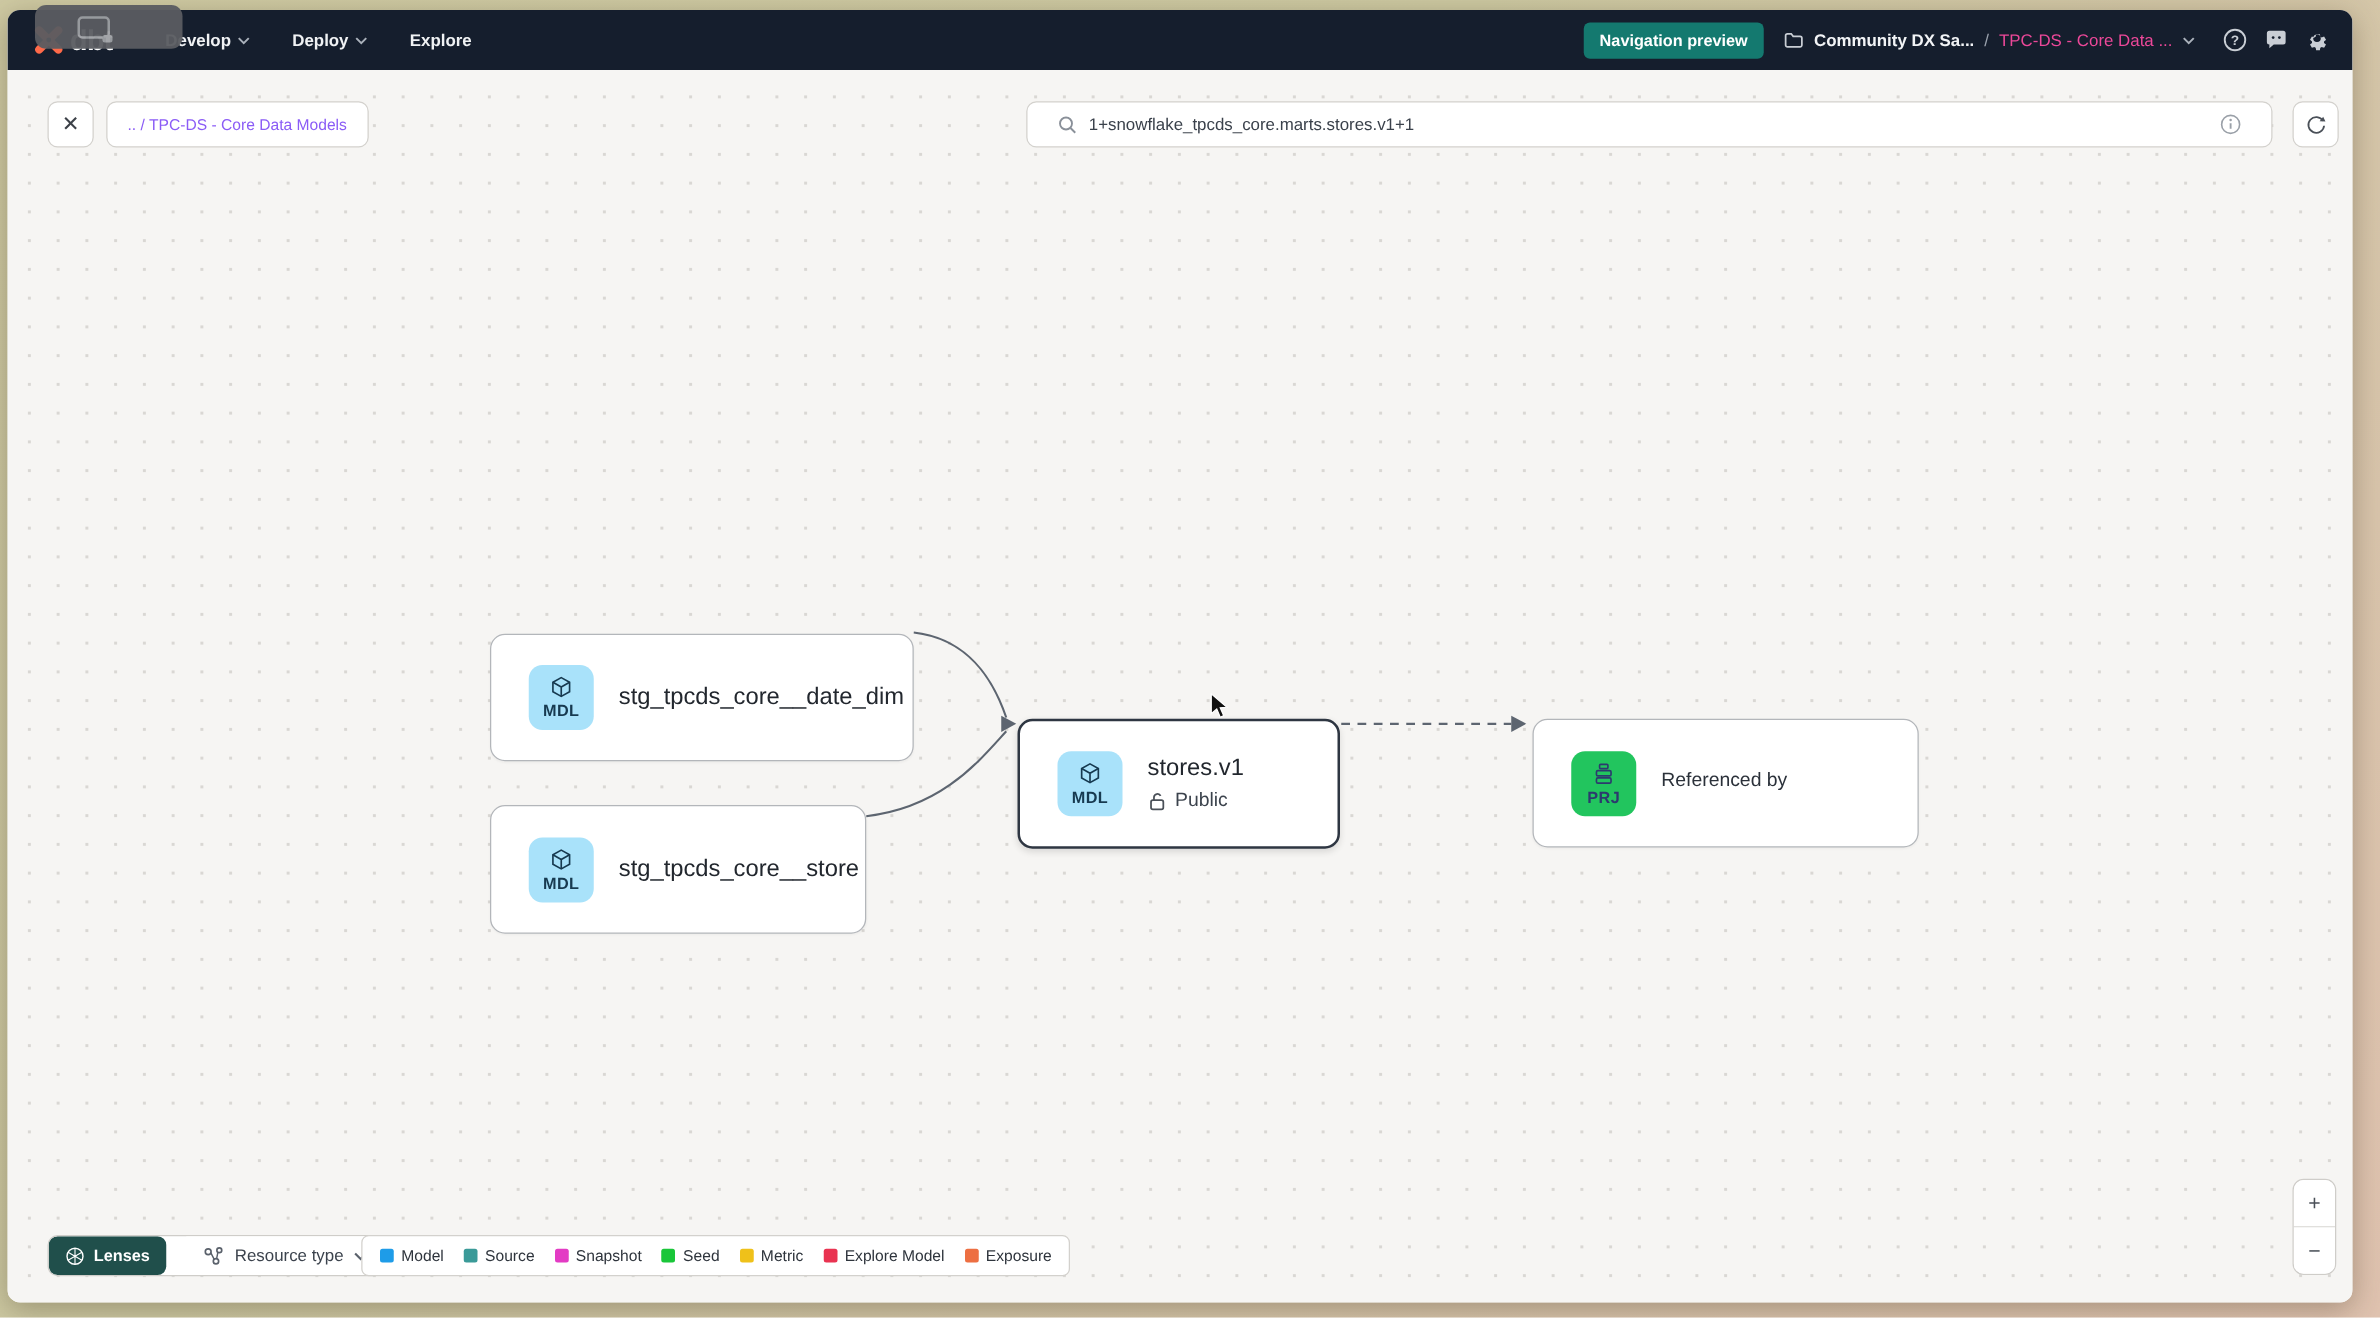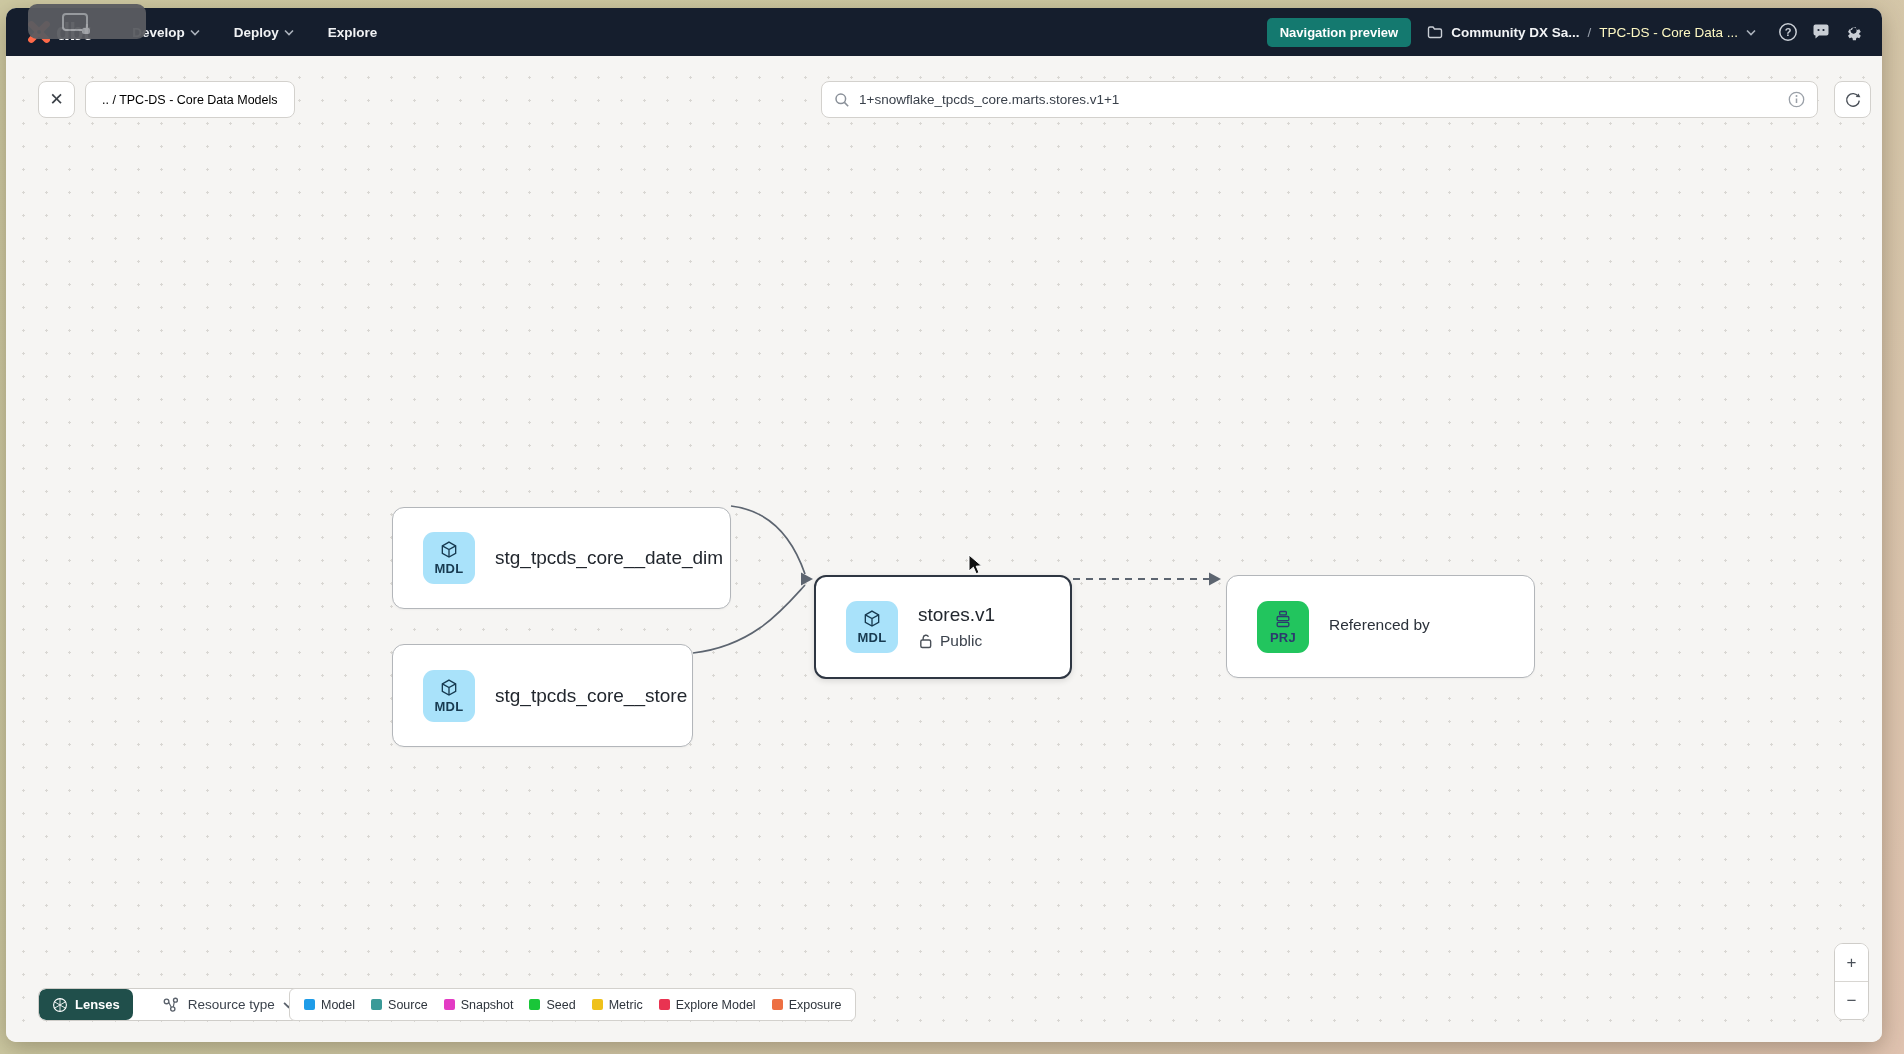--- a/index.html
+++ b/index.html
@@ -36,47 +36,47 @@
   .menu-item{ display:flex; align-items:center; gap:5px; font-size:13.5px; font-weight:bold; color:#f0f2f4; cursor:pointer;}
   .chev{ stroke:#aab1bb; }
   .nav-right{ display:flex; align-items:center; gap:16px; }
   .preview-badge{
     background:#14796f; color:#fff; font-size:13px; font-weight:bold;
     padding:7px 13px; border-radius:5px;
   }
   .nav-crumbs{ display:flex; align-items:center; gap:8px; font-size:13.5px; }
   .crumb-project{ font-weight:bold; color:#f2f4f6;}
   .crumb-sep{ color:#9aa2ad; }
-  .crumb-section{ color:#fef9c3; }
+  .crumb-section{ color:#ec4899; }
   .nav-icons{ display:flex; align-items:center; gap:13px; margin-left:6px;}
   .nav-icons svg{ display:block; }
 
   
   .canvas{
     position:absolute; left:0; top:48px; right:0; bottom:0;
     background-color:#f6f5f3;
     background-image:radial-gradient(#d9d7d3 1.1px, transparent 1.4px);
     background-size:23px 23px; background-position:6px 10px;
   }
 
   
   .btn-box{
     position:absolute; background:#fff; border:1px solid #d3d1cd; border-radius:8px;
     display:flex; align-items:center; justify-content:center; color:#3c4148; cursor:pointer;
   }
   .close-btn{ left:32px; top:25px; width:37px; height:37px; font-size:17px; }
   .crumb-chip{
     position:absolute; left:79px; top:25px; height:37px; padding:0 16px;
     background:#fff; border:1px solid #d3d1cd; border-radius:8px;
-    display:flex; align-items:center; font-size:12.5px; color:#000000; cursor:pointer;
+    display:flex; align-items:center; font-size:12.5px; color:#8b5cf6; cursor:pointer;
   }
   .searchbar{
     position:absolute; left:815px; top:25px; width:997px; height:37px;
     background:#fff; border:1px solid #d3d1cd; border-radius:8px;
-    display:flex; align-items:center; padding:0 12px; gap:9px;
+    display:flex; align-items:center; padding:0 24px; gap:9px;
   }
   .searchbar input{
     flex:1; border:none; outline:none; font-family:"Liberation Sans",sans-serif;
     font-size:13.5px; color:#3a414b; background:transparent;
   }
   .refresh-btn{ left:1828px; top:25px; width:37px; height:37px; }
 
   
   .node{
     position:absolute; background:#fff; border:1px solid #b3b6ba; border-radius:12px;

